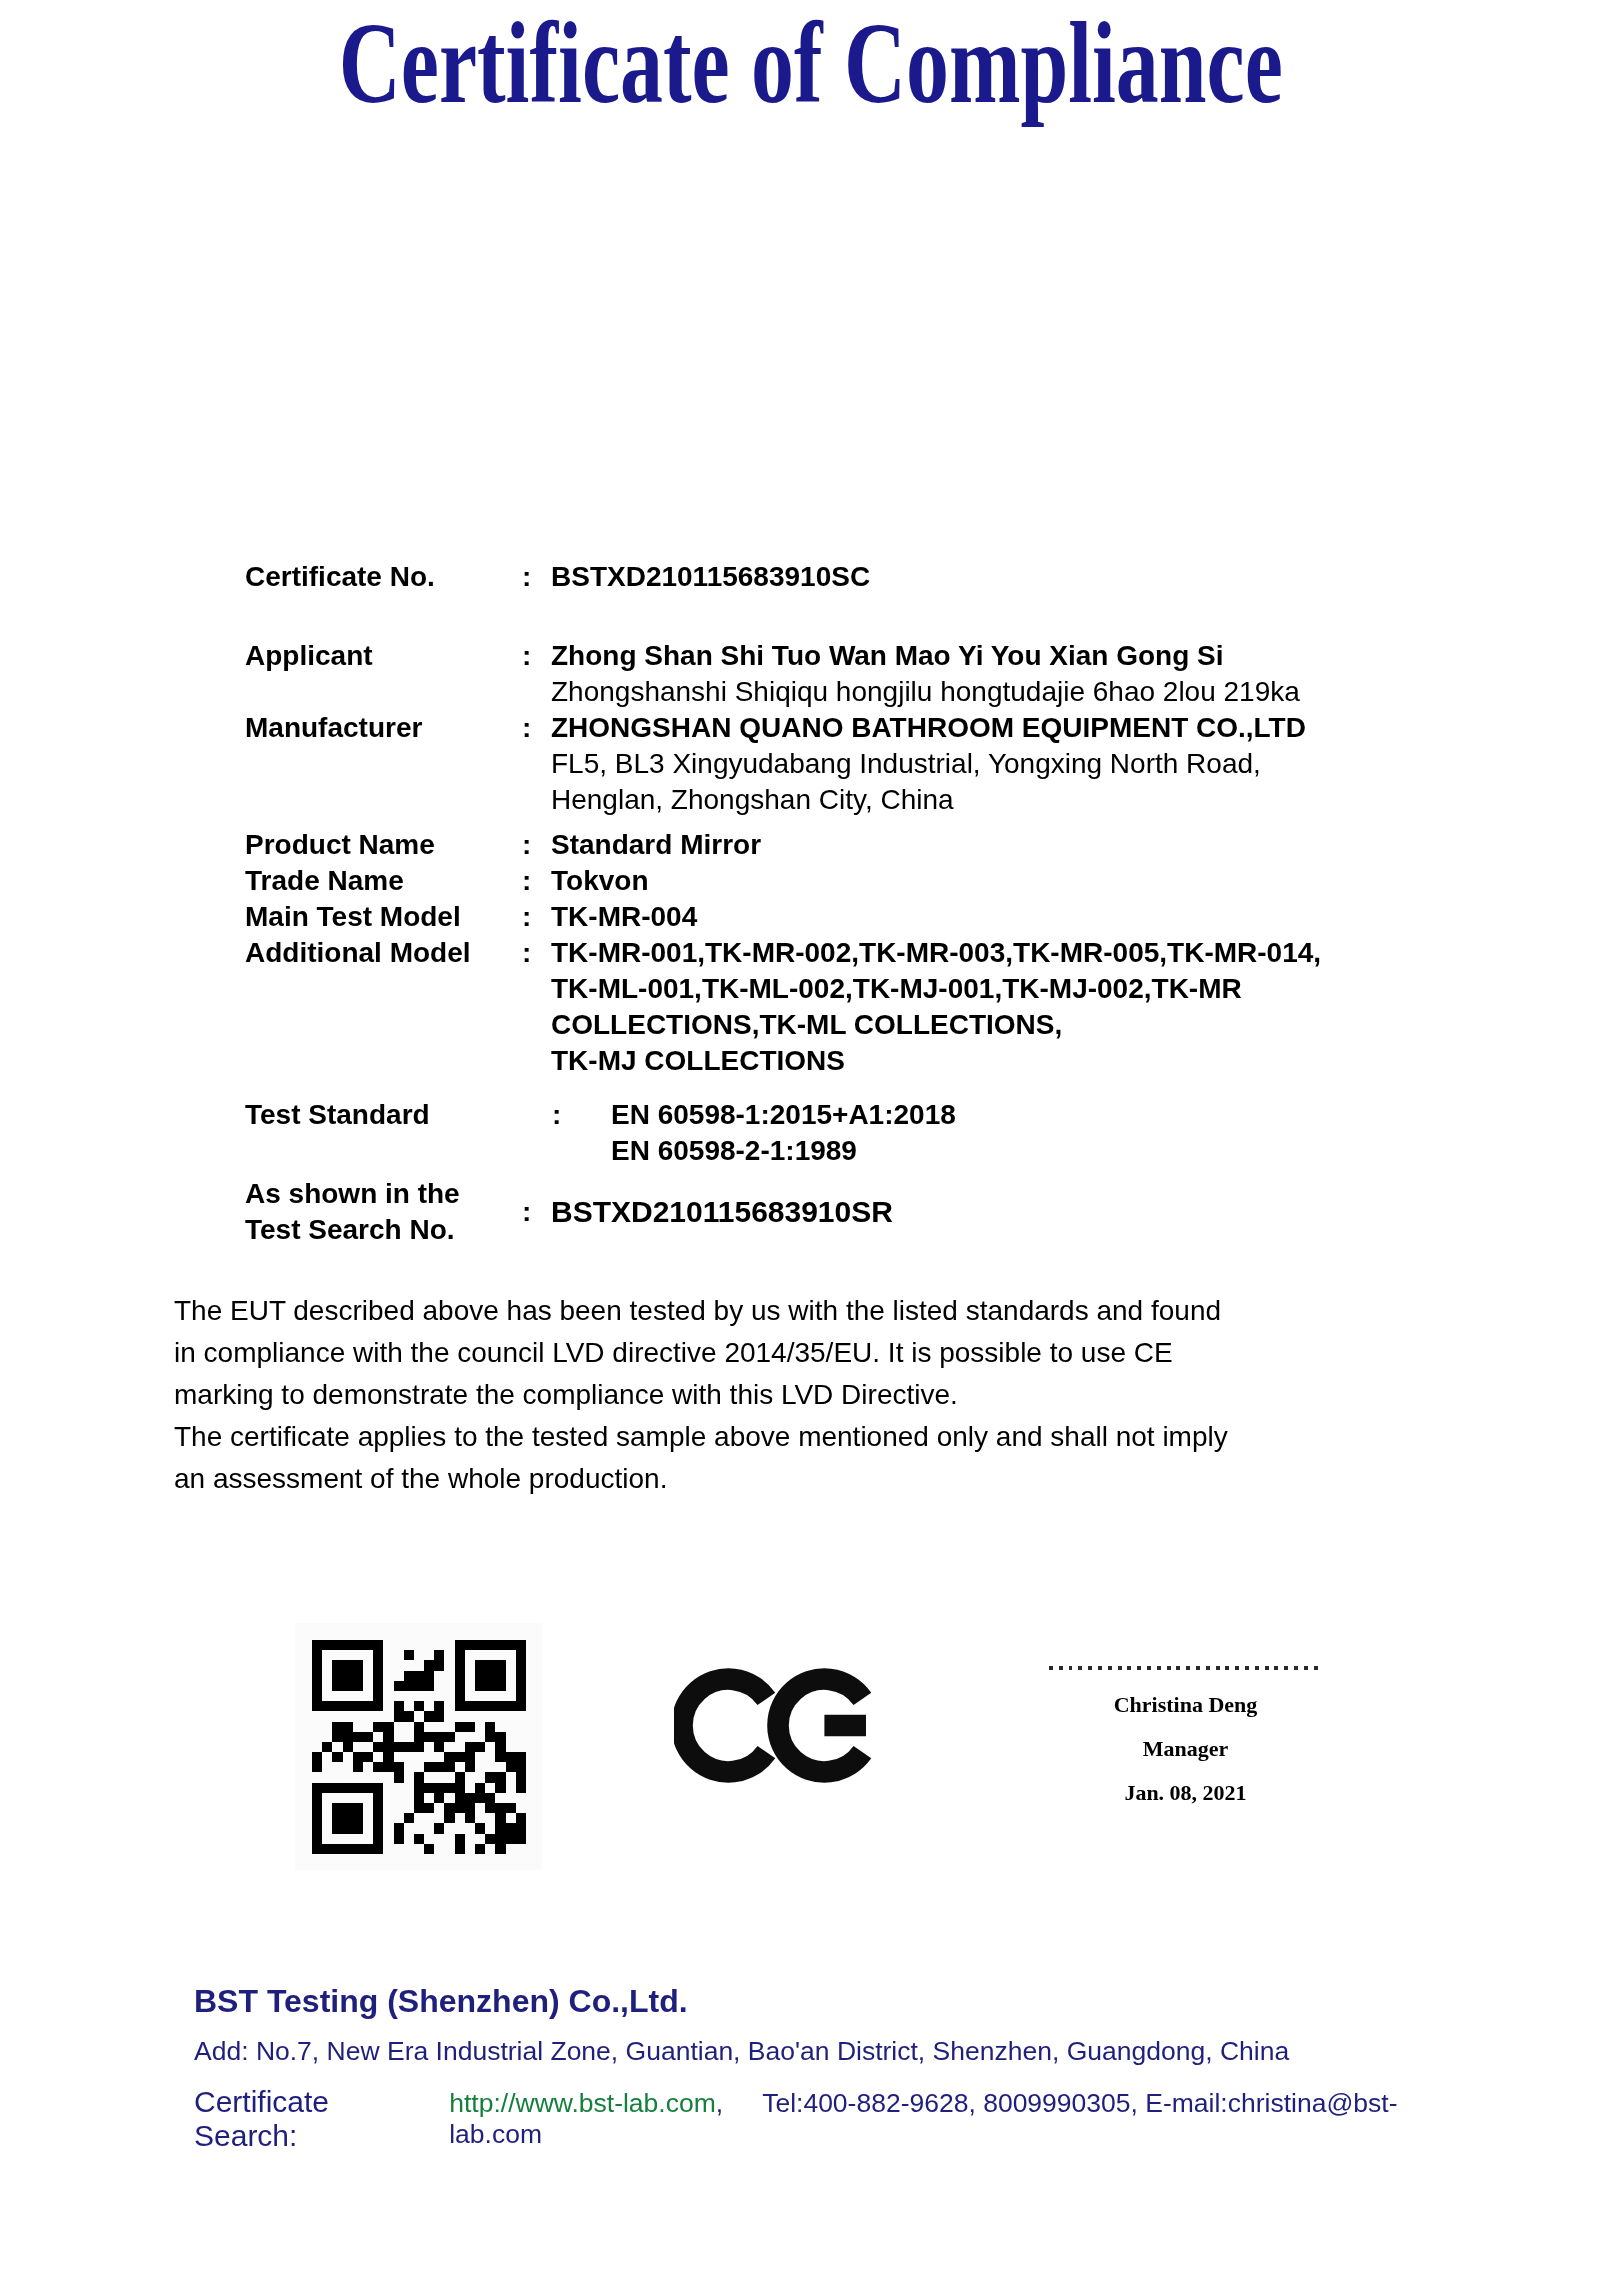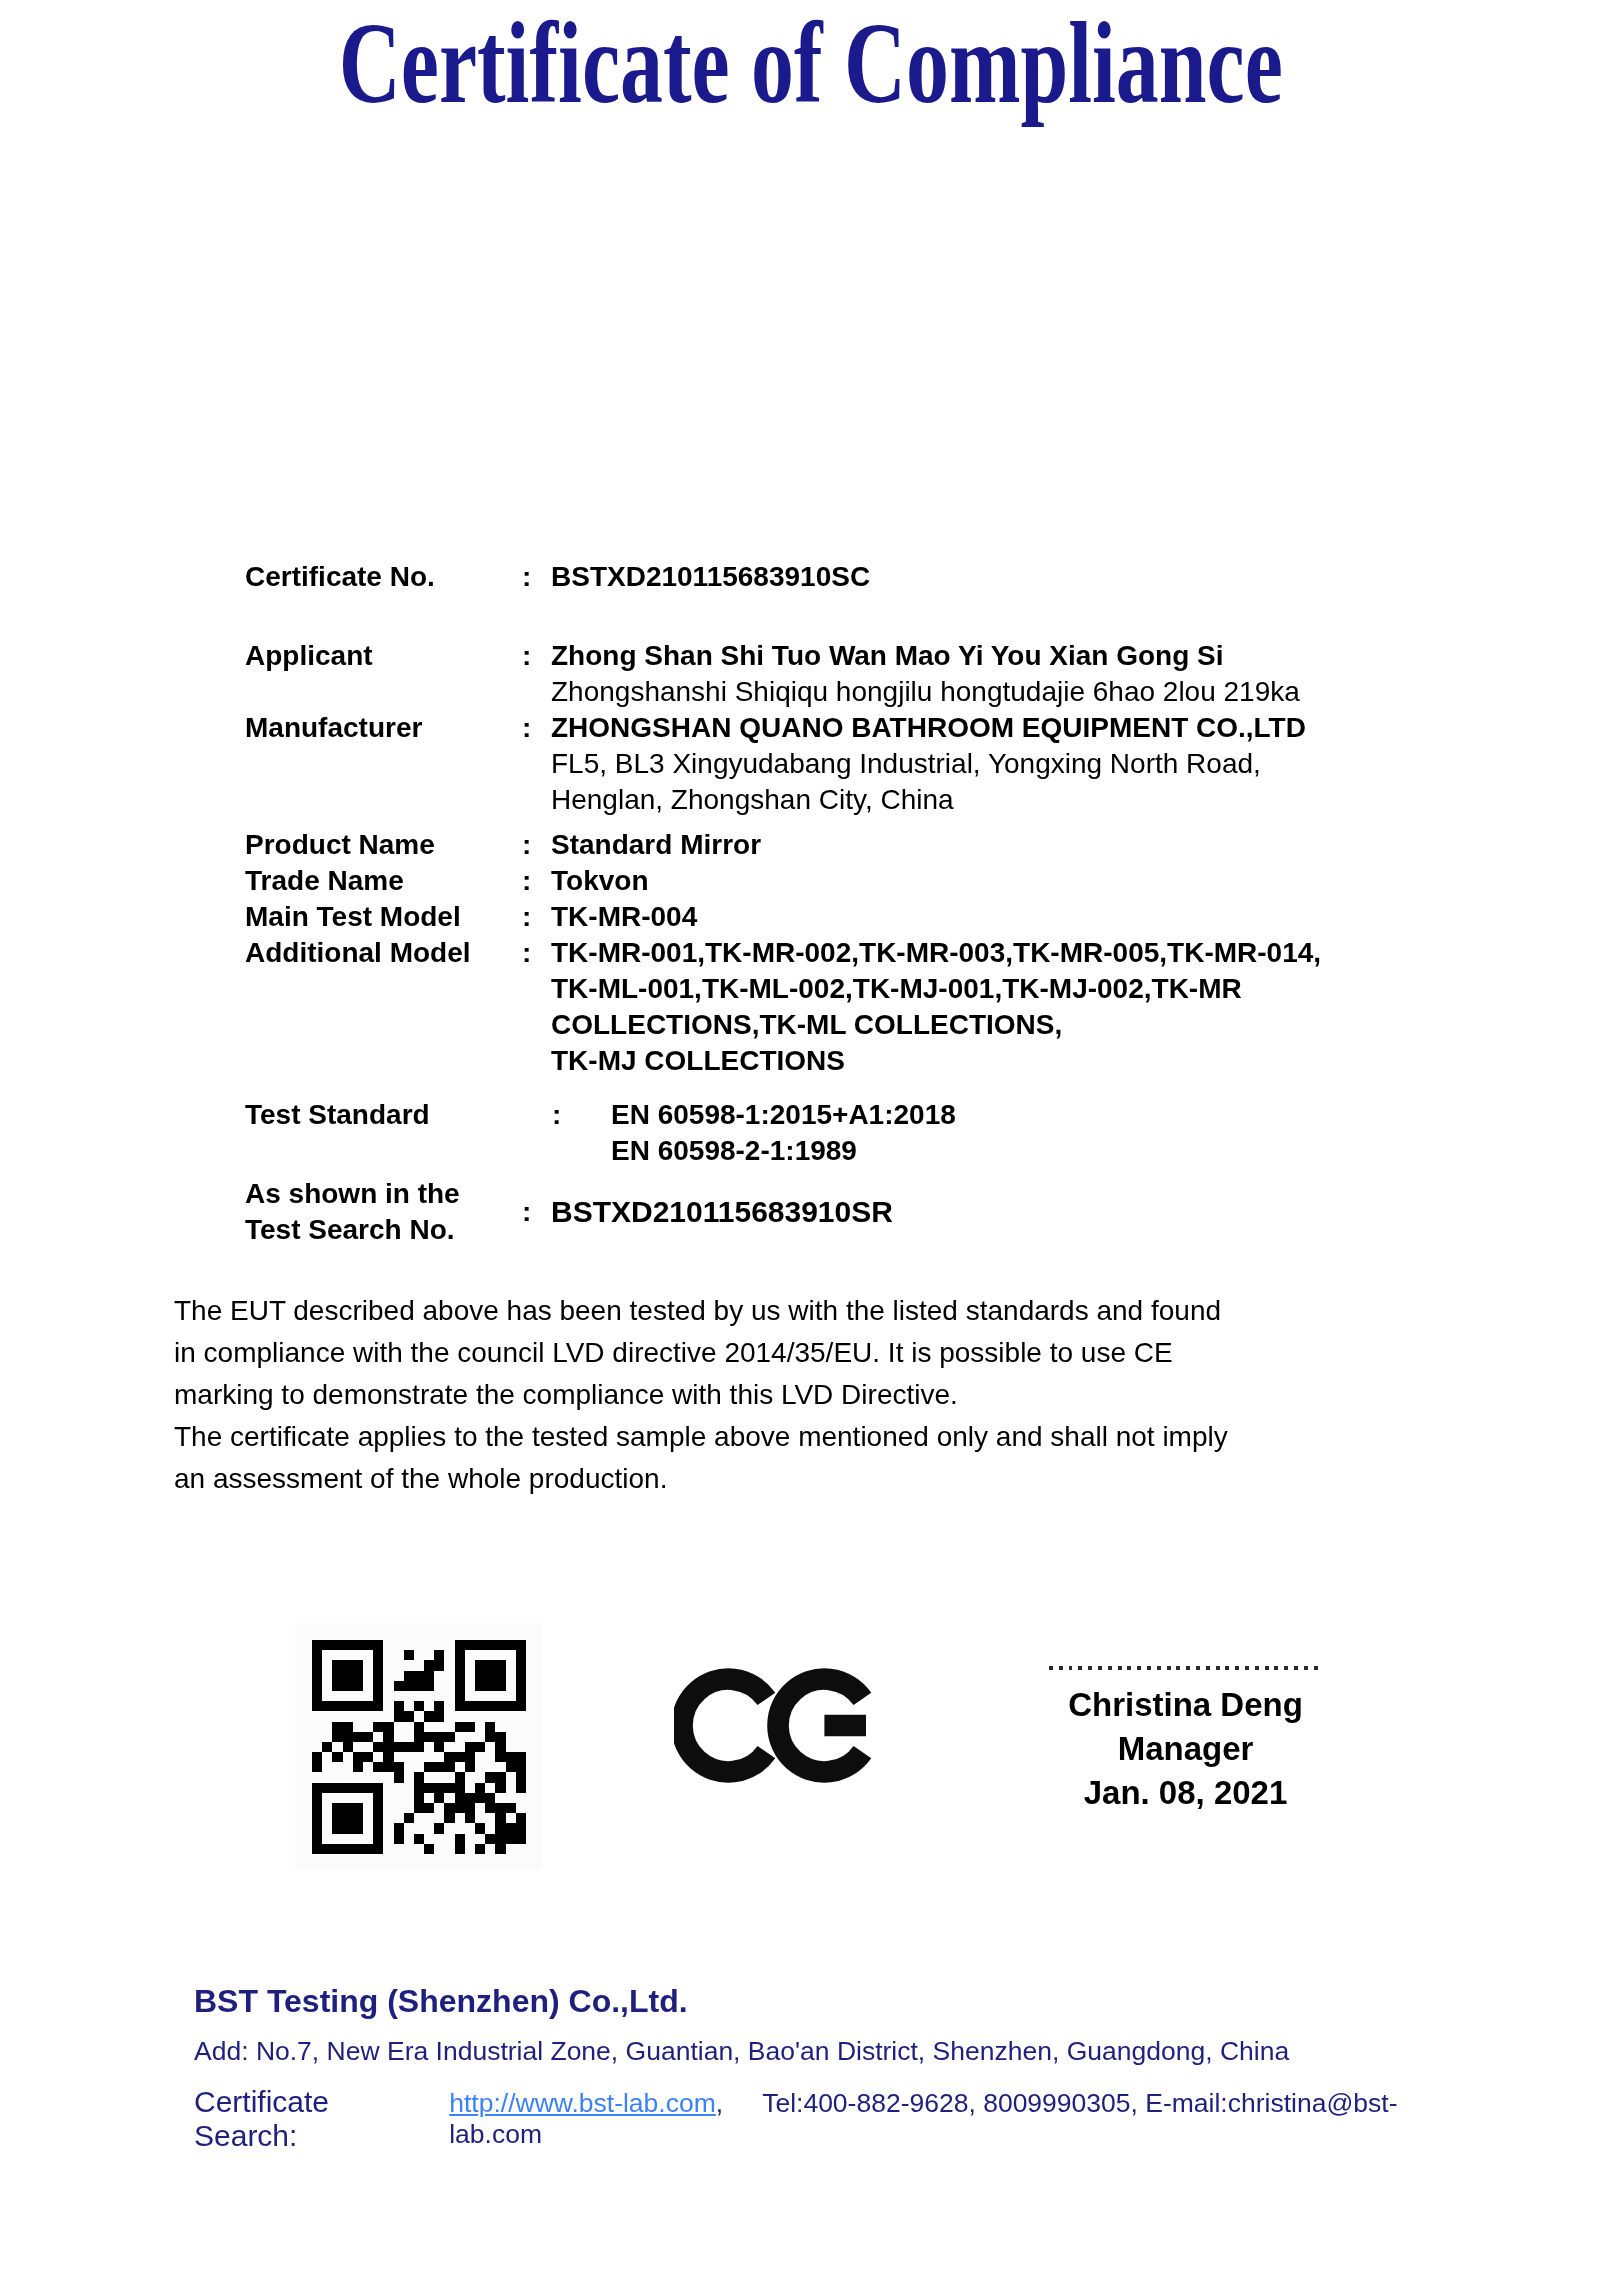--- a/index.html
+++ b/index.html
@@ -43,28 +43,28 @@
   .qr-wrap svg{width:214px;height:214px;}
   
   .ce{position:absolute;left:674px;top:1653px;width:200px;height:145px;}
   .ce svg{width:100%;height:100%;}
   
   .sig{position:absolute;left:1024px;top:1656px;width:323px;text-align:center;}
   .dots{
     width:274px;height:3.9px;margin:9.8px auto 13.7px auto;
     background:repeating-linear-gradient(to right,#2a2a2a 0 3.9px,transparent 3.9px 9.8px);
   }
-  .sig-name,.sig-role,.sig-date{font-weight:bold;font-size:33px;line-height:44px;}
+  .sig-name,.sig-role,.sig-date{font-weight:bold;font-size:22px;line-height:44px;font-family:Liberation Serif, serif;}
   
   .footer{position:absolute;left:194px;top:1982px;width:1274px;color:#1f1f7d;}
   .f-company{font-weight:bold;font-size:32px;line-height:39px;}
   .f-addr{font-size:26.5px;line-height:31px;margin-top:14.7px;}
   .f-search{margin-top:18.6px;font-size:26.5px;display:flex;align-items:baseline;}
   .f-slabel{font-size:30px;margin-right:13.7px;}
-  .f-link{color:#3b82f6;text-decoration:underline;cursor:pointer;}
+  .f-link{color:#15803d;cursor:pointer;}
   .f-comma{margin-right:39px;}
 </style>
 </head>
 <body>
 
 <div class="page">
 
   <div class="title-wrap">
     <div class="title">Certificate of Compliance</div>
   </div>

